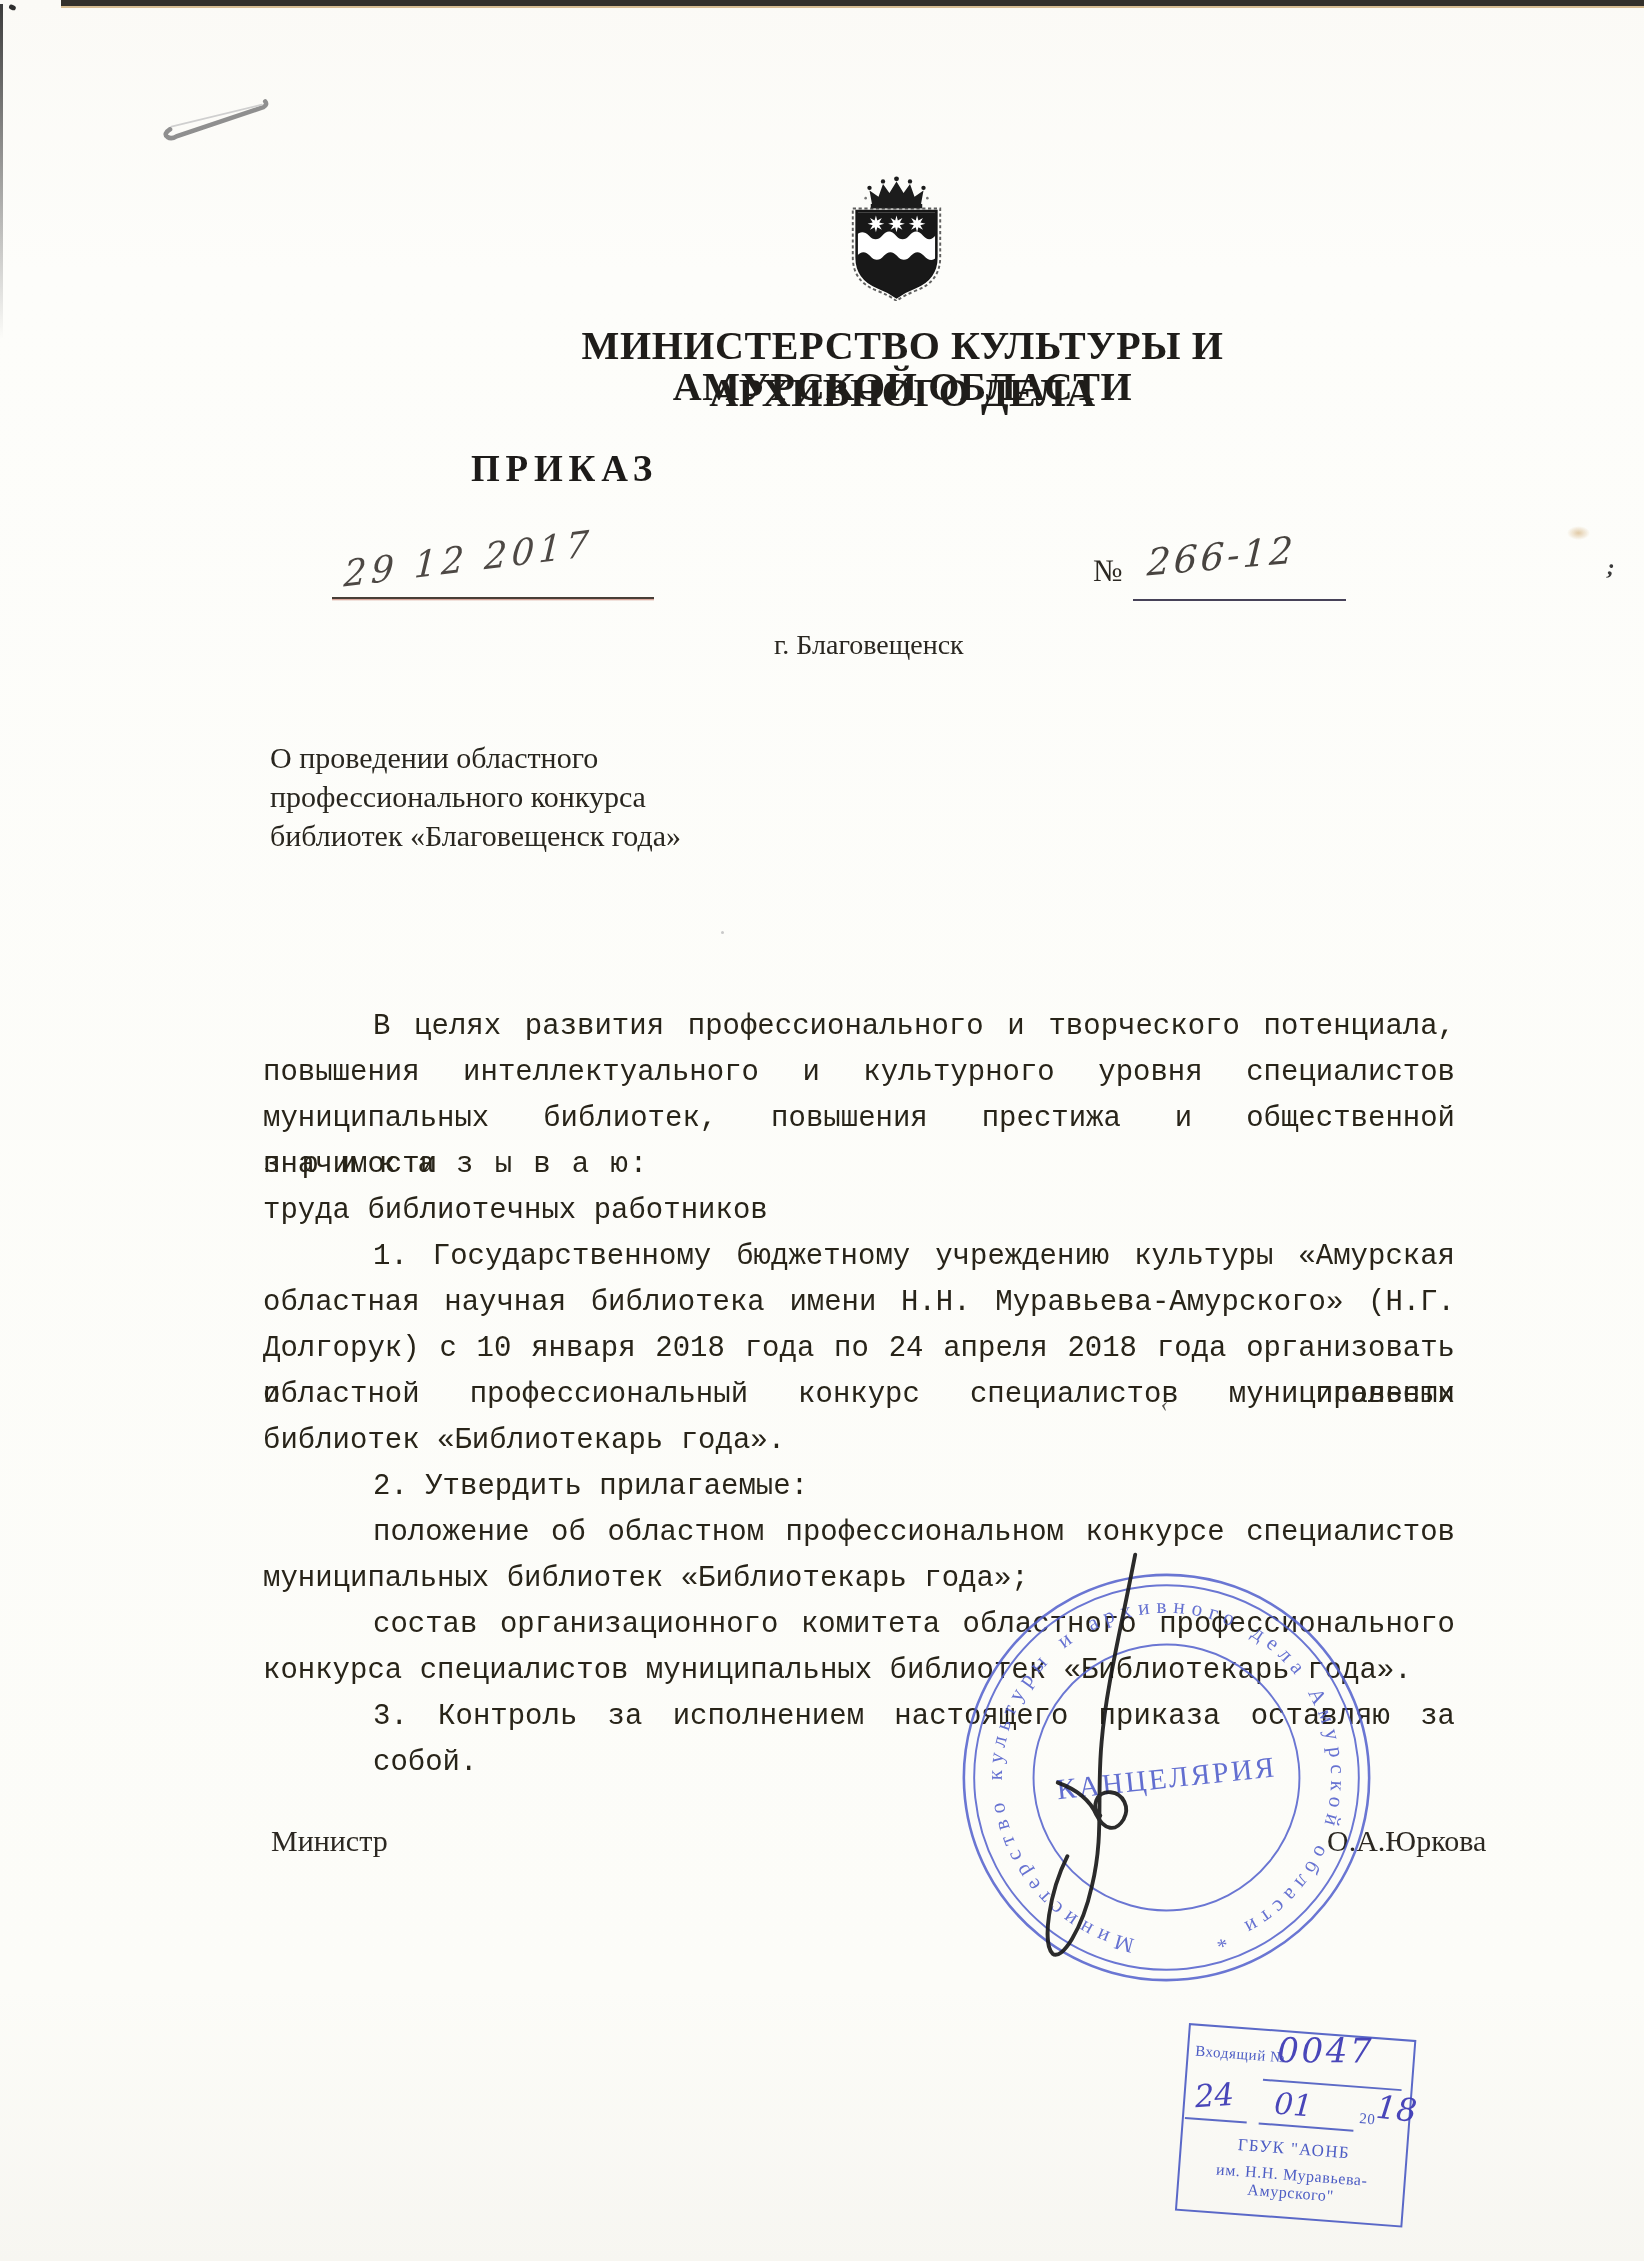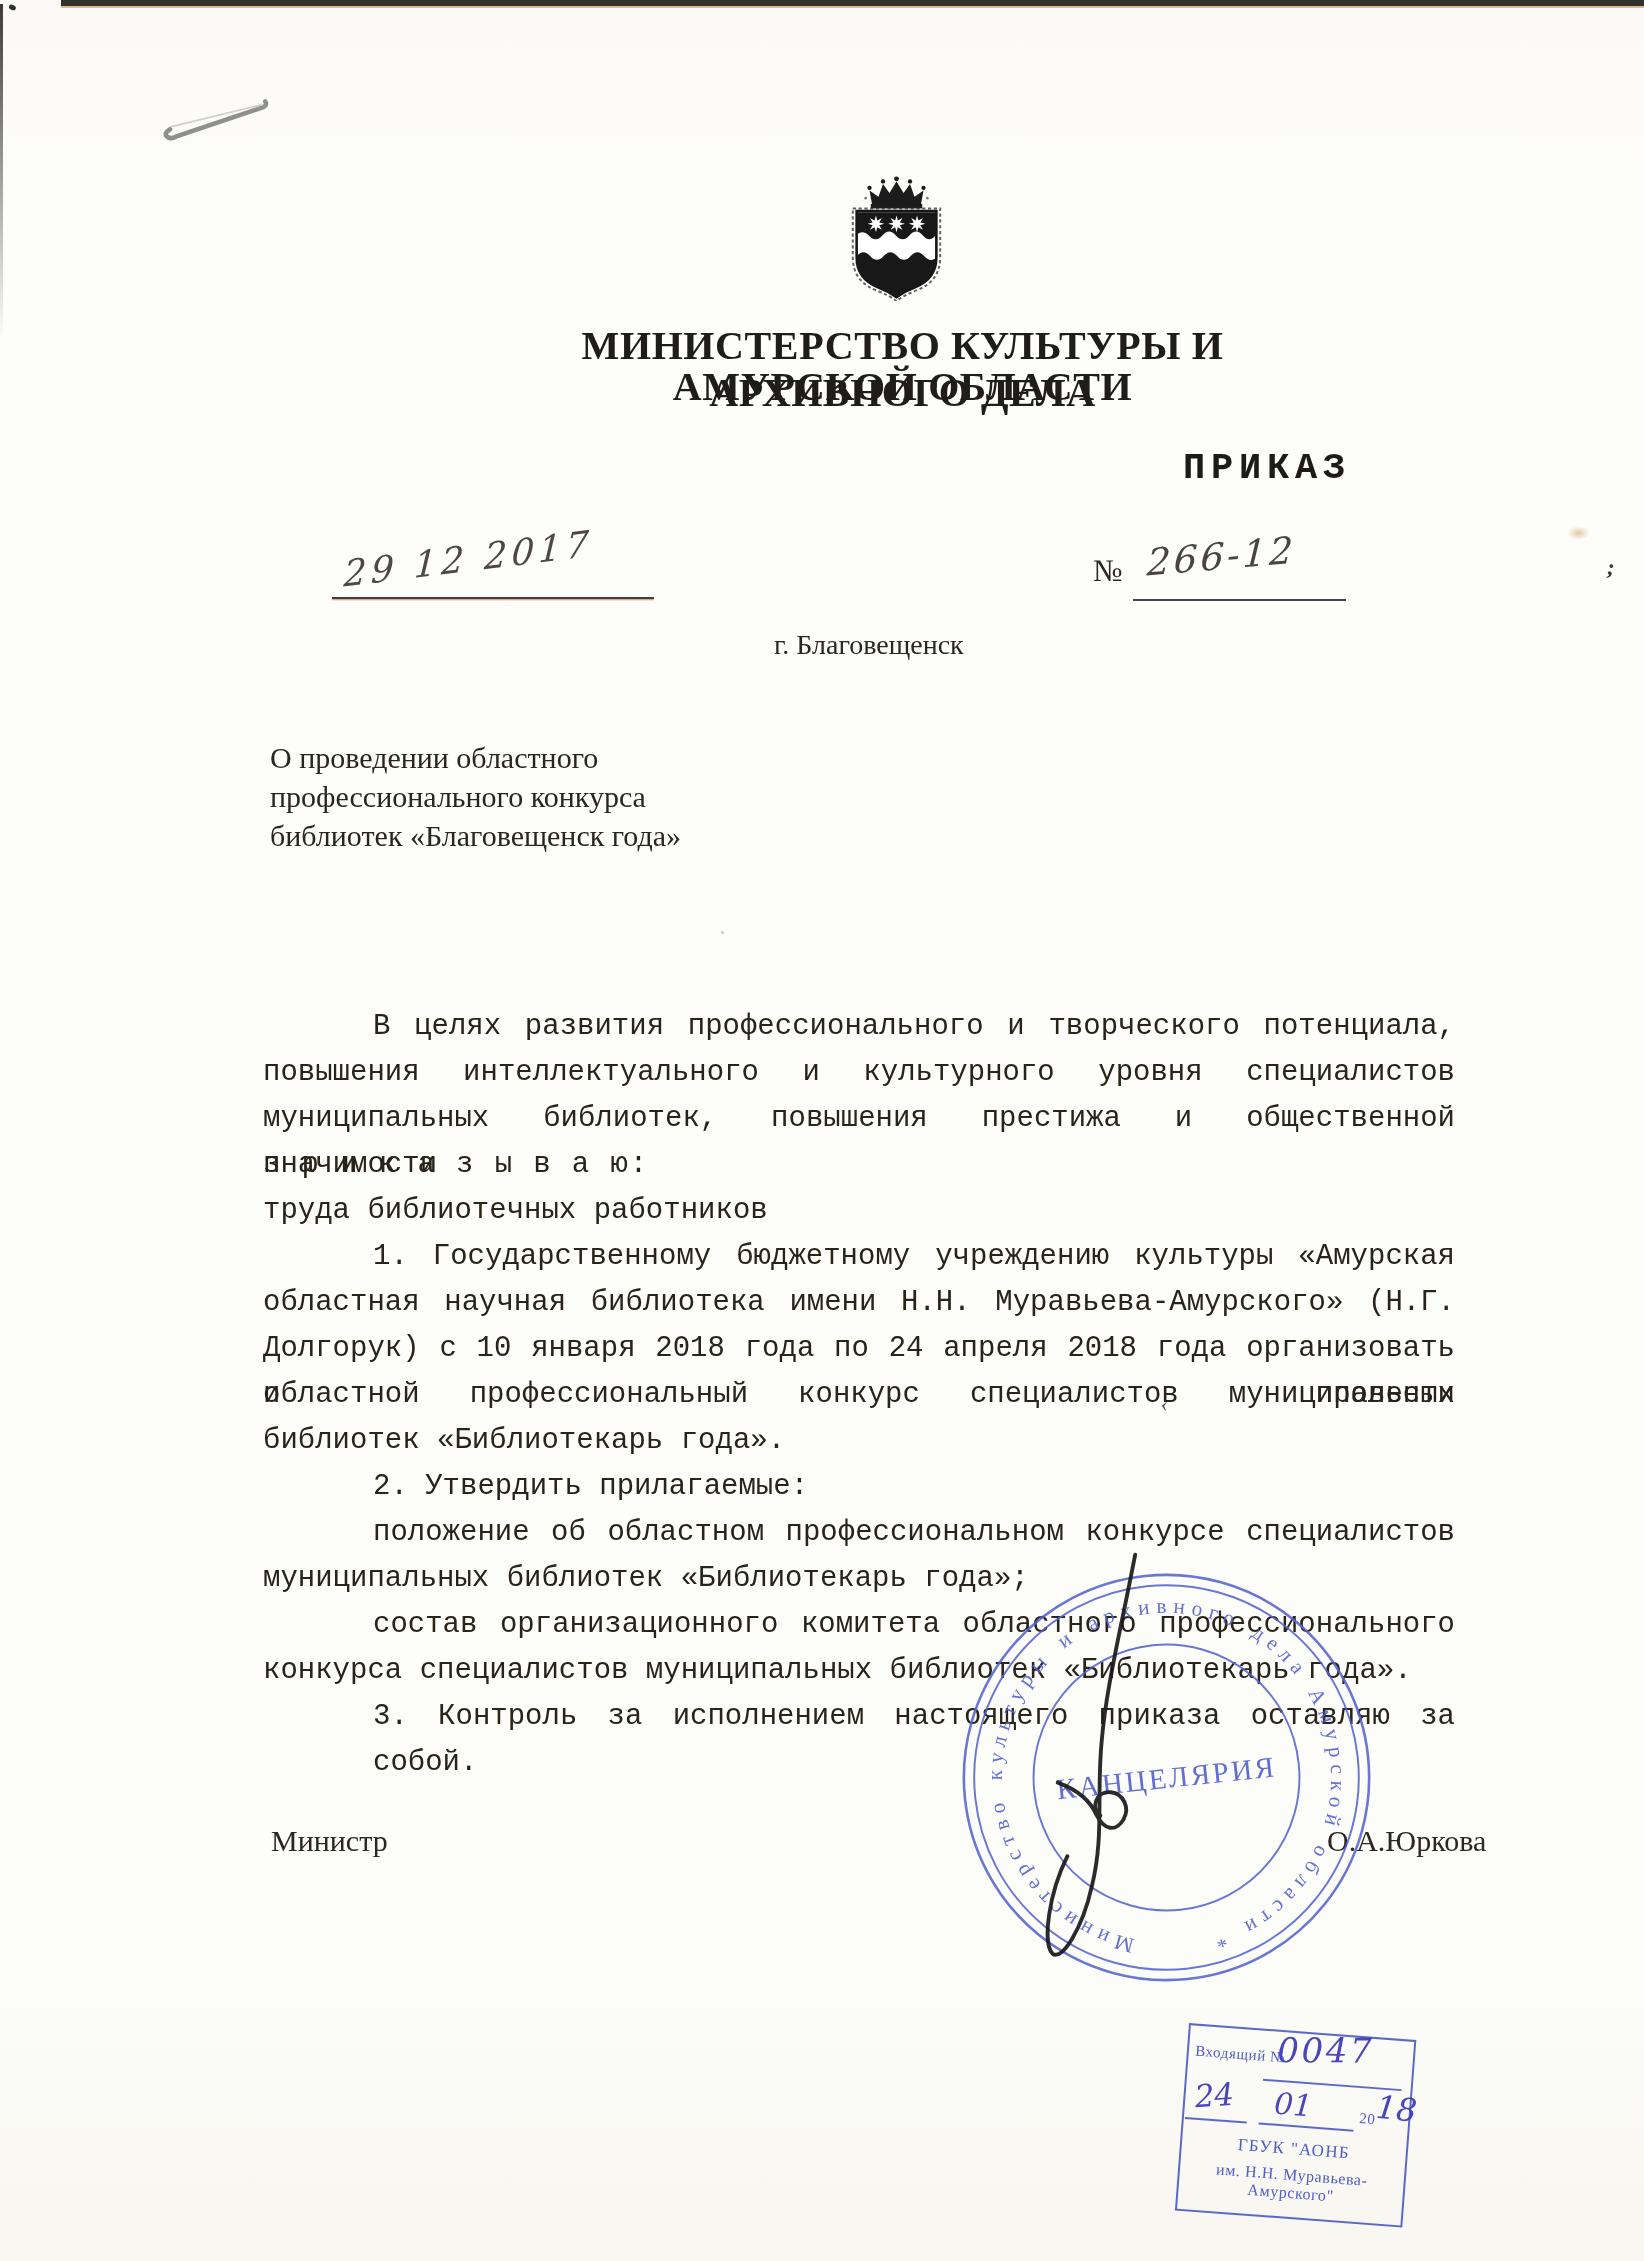--- a/index.html
+++ b/index.html
@@ -4,21 +4,21 @@
 <style>
   html,body{margin:0;padding:0;background:#dedede;}
   #page{
     position:relative;width:1645px;height:2261px;overflow:hidden;
     background:linear-gradient(180deg,#fbfaf6 0%,#fdfdfa 12%,#fcfcf8 88%,#f7f6f1 100%);
     font-family:"Liberation Serif",serif;color:#26231f;
   }
   .abs{position:absolute;}
   
   .hdr{left:451px;width:903px;text-align:center;font-weight:bold;color:#1f1d1a;font-size:40px;letter-spacing:0.6px;}
-  .prikaz{left:448px;width:903px;text-align:right;font-weight:bold;font-size:37px;letter-spacing:5.8px;color:#1d1b19;font-family:Liberation Mono, monospace;}
+  .prikaz{left:471px;width:903px;text-align:left;font-weight:bold;font-size:37px;letter-spacing:5.8px;color:#1d1b19;}
   
   .hw{font-family:"DejaVu Serif",serif;font-style:italic;color:#35302c;}
   .rule{height:1.9px;background:#473e37;}
   
   .subject{left:270px;top:738px;width:529px;font-size:30px;line-height:39px;color:#29261f;}
   
   #body{left:263px;top:1004px;width:1192px;font-size:29px;color:#282419;}
   #body .bl{height:46px;line-height:46px;white-space:nowrap;font-family:Liberation Mono, monospace;}
   #body .jf{white-space:normal;text-align:justify;text-align-last:justify;}
   #body .ind{padding-left:110px;}

